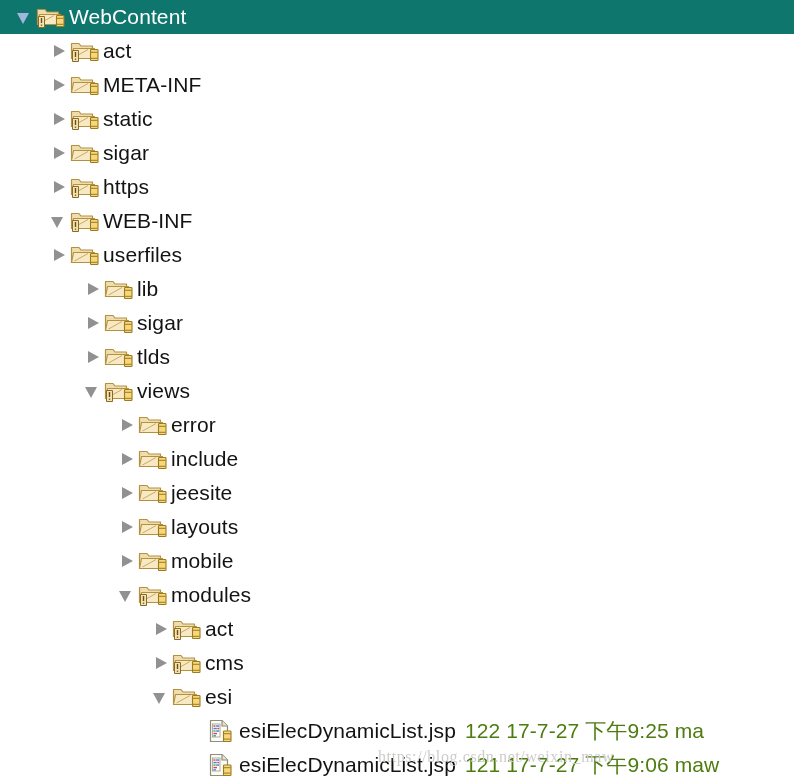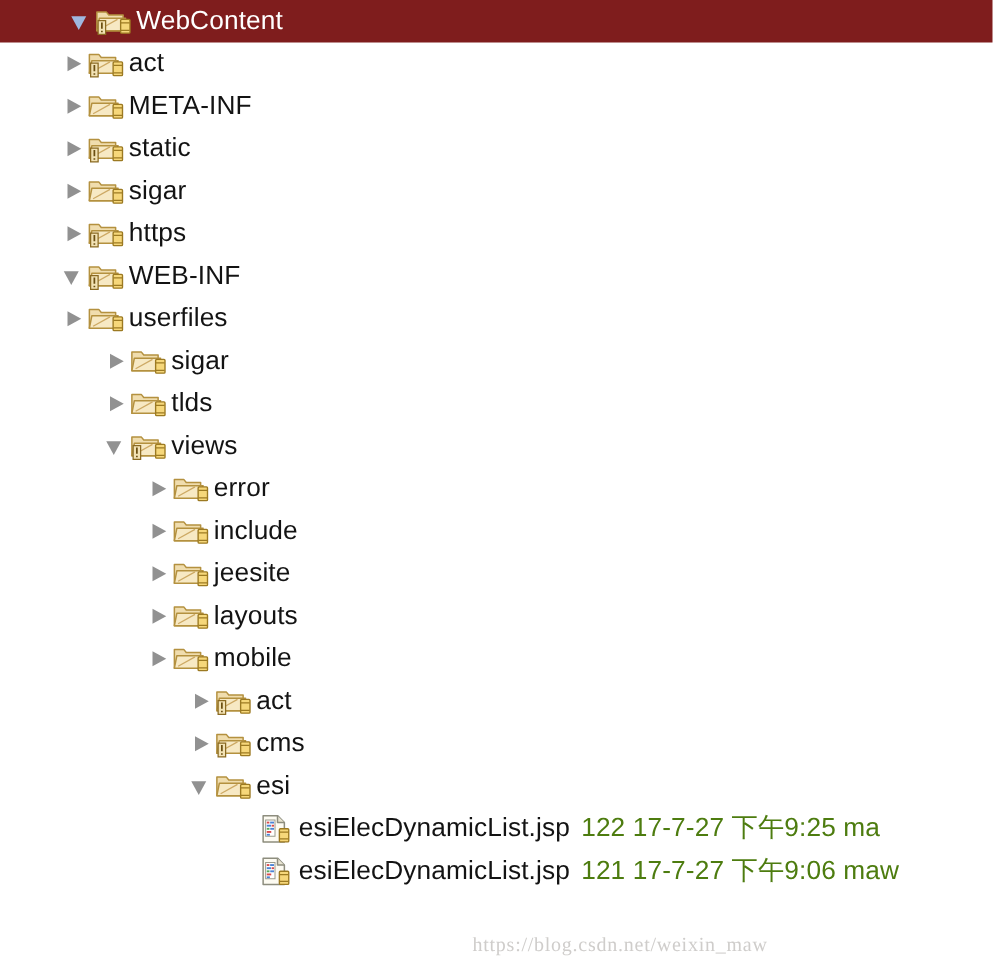--- a/index.html
+++ b/index.html
@@ -23,22 +23,21 @@
 
   .row {
     position: relative;
     height: 34px;
     display: flex;
     align-items: center;
     white-space: nowrap;
     box-sizing: border-box;
   }
   .row.selected {
-    background: #7f1d1d;
-    padding-left: 40px;
+    background: #0f766e;
   }
 
   
   .indent { flex: 0 0 auto; height: 1px; }
 
   
   .twisty {
     flex: 0 0 auto;
     width: 22px;
     height: 34px;
@@ -289,20 +288,38 @@
     <path d="M3.5 10.5 L24.5 10.5 L21 20.5 L1.5 20.5 Z" fill="#F7E9C4" stroke="#B4913F" stroke-width="1.2" stroke-linejoin="round"></path>
     <path d="M4.5 19 L18 11.5" stroke="#CDA964" stroke-width="1"></path>
 
     <g>
       <rect x="20.5" y="11.5" width="7.5" height="11" rx="0.8" fill="#F6D77A" stroke="#9C7A22" stroke-width="1.1"></rect>
       <path d="M20.8 14.3 L27.7 14.3" stroke="#9C7A22" stroke-width="1"></path>
       <path d="M20.8 20.3 L27.7 20.3" stroke="#9C7A22" stroke-width="1"></path>
     </g>
   </svg>
       </span>
+      <span class="label">lib</span>
+    </div>
+    <div class="row">
+      <span class="indent" style="width: 82px;"></span>
+      <span class="twisty collapsed"></span>
+      <span class="icon">
+  <svg width="30" height="26" viewBox="0 0 30 26" xmlns="http://www.w3.org/2000/svg">
+    <path d="M1.5 5.5 L9 5.5 L11 8 L22.5 8 L22.5 20.5 L1.5 20.5 Z" fill="#F0DDAE" stroke="#B4913F" stroke-width="1.2" stroke-linejoin="round"></path>
+    <path d="M3.5 10.5 L24.5 10.5 L21 20.5 L1.5 20.5 Z" fill="#F7E9C4" stroke="#B4913F" stroke-width="1.2" stroke-linejoin="round"></path>
+    <path d="M4.5 19 L18 11.5" stroke="#CDA964" stroke-width="1"></path>
+
+    <g>
+      <rect x="20.5" y="11.5" width="7.5" height="11" rx="0.8" fill="#F6D77A" stroke="#9C7A22" stroke-width="1.1"></rect>
+      <path d="M20.8 14.3 L27.7 14.3" stroke="#9C7A22" stroke-width="1"></path>
+      <path d="M20.8 20.3 L27.7 20.3" stroke="#9C7A22" stroke-width="1"></path>
+    </g>
+  </svg>
+      </span>
       <span class="label">sigar</span>
     </div>
     <div class="row">
       <span class="indent" style="width: 82px;"></span>
       <span class="twisty collapsed"></span>
       <span class="icon">
   <svg width="30" height="26" viewBox="0 0 30 26" xmlns="http://www.w3.org/2000/svg">
     <path d="M1.5 5.5 L9 5.5 L11 8 L22.5 8 L22.5 20.5 L1.5 20.5 Z" fill="#F0DDAE" stroke="#B4913F" stroke-width="1.2" stroke-linejoin="round"></path>
     <path d="M3.5 10.5 L24.5 10.5 L21 20.5 L1.5 20.5 Z" fill="#F7E9C4" stroke="#B4913F" stroke-width="1.2" stroke-linejoin="round"></path>
     <path d="M4.5 19 L18 11.5" stroke="#CDA964" stroke-width="1"></path>
@@ -421,20 +438,43 @@
     <path d="M4.5 19 L18 11.5" stroke="#CDA964" stroke-width="1"></path>
 
     <g>
       <rect x="20.5" y="11.5" width="7.5" height="11" rx="0.8" fill="#F6D77A" stroke="#9C7A22" stroke-width="1.1"></rect>
       <path d="M20.8 14.3 L27.7 14.3" stroke="#9C7A22" stroke-width="1"></path>
       <path d="M20.8 20.3 L27.7 20.3" stroke="#9C7A22" stroke-width="1"></path>
     </g>
   </svg>
       </span>
       <span class="label">mobile</span>
+    </div>
+    <div class="row">
+      <span class="indent" style="width: 116px;"></span>
+      <span class="twisty expanded"></span>
+      <span class="icon">
+  <svg width="30" height="26" viewBox="0 0 30 26" xmlns="http://www.w3.org/2000/svg">
+    <path d="M1.5 5.5 L9 5.5 L11 8 L22.5 8 L22.5 20.5 L1.5 20.5 Z" fill="#F0DDAE" stroke="#B4913F" stroke-width="1.2" stroke-linejoin="round"></path>
+    <path d="M3.5 10.5 L24.5 10.5 L21 20.5 L1.5 20.5 Z" fill="#F7E9C4" stroke="#B4913F" stroke-width="1.2" stroke-linejoin="round"></path>
+    <path d="M4.5 19 L18 11.5" stroke="#CDA964" stroke-width="1"></path>
+
+    <g>
+      <path d="M2.5 12.5 L8.5 12.5 L8.5 23.5 L2.5 23.5 Z" fill="#F2E2B4" stroke="#8a6a22" stroke-width="1"></path>
+      <path d="M5.5 14 L5.5 19" stroke="#6b4f12" stroke-width="1.4"></path>
+      <path d="M5.5 20.6 L5.5 21.8" stroke="#6b4f12" stroke-width="1.4"></path>
+    </g>
+    <g>
+      <rect x="20.5" y="11.5" width="7.5" height="11" rx="0.8" fill="#F6D77A" stroke="#9C7A22" stroke-width="1.1"></rect>
+      <path d="M20.8 14.3 L27.7 14.3" stroke="#9C7A22" stroke-width="1"></path>
+      <path d="M20.8 20.3 L27.7 20.3" stroke="#9C7A22" stroke-width="1"></path>
+    </g>
+  </svg>
+      </span>
+      <span class="label">modules</span>
     </div>
     <div class="row">
       <span class="indent" style="width: 150px;"></span>
       <span class="twisty collapsed"></span>
       <span class="icon">
   <svg width="30" height="26" viewBox="0 0 30 26" xmlns="http://www.w3.org/2000/svg">
     <path d="M1.5 5.5 L9 5.5 L11 8 L22.5 8 L22.5 20.5 L1.5 20.5 Z" fill="#F0DDAE" stroke="#B4913F" stroke-width="1.2" stroke-linejoin="round"></path>
     <path d="M3.5 10.5 L24.5 10.5 L21 20.5 L1.5 20.5 Z" fill="#F7E9C4" stroke="#B4913F" stroke-width="1.2" stroke-linejoin="round"></path>
     <path d="M4.5 19 L18 11.5" stroke="#CDA964" stroke-width="1"></path>
 

